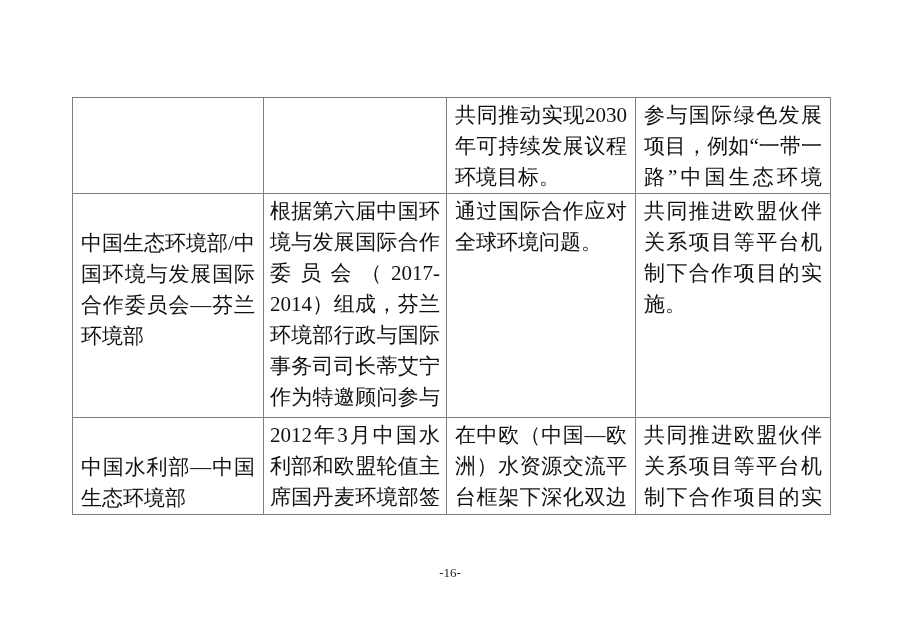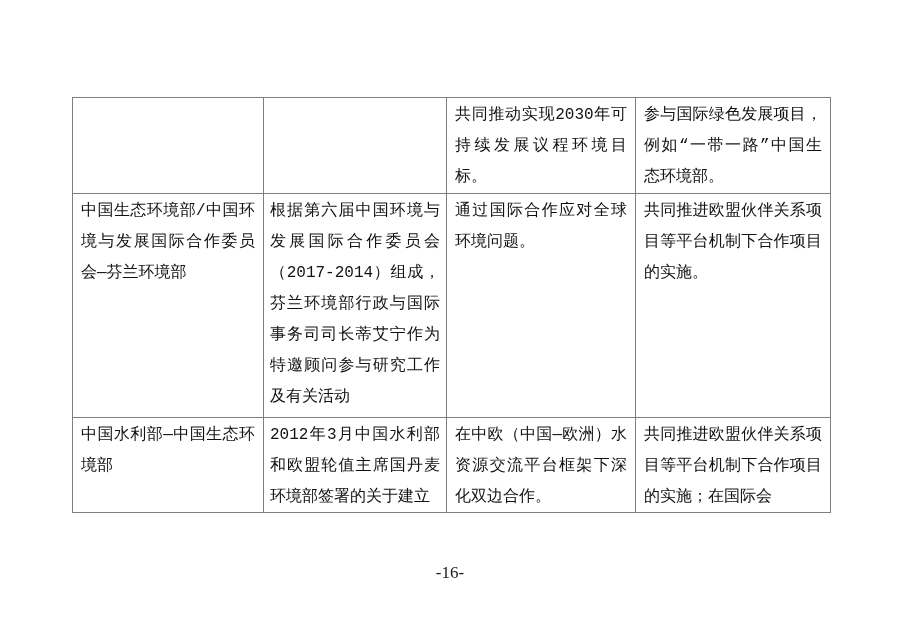--- a/index.html
+++ b/index.html
@@ -22,48 +22,47 @@
     width: 758px;
     border-collapse: collapse;
     table-layout: fixed;
   }
   .doc-table td {
     border: 1px solid #7e7e7e;
     vertical-align: top;
     padding: 0;
   }
   .ci {
-    font-size: 16px;
+    font-size: 21px;
     line-height: 31px;
     text-align: justify;
     text-justify: inter-character;
     overflow: hidden;
     padding-top: 2px;
     word-break: normal;
     overflow-wrap: break-word;
-    font-family: Liberation Mono, monospace;
   }
   
-  .col1 .ci { padding-left: 8px; padding-right: 8px; }
+  .col1 .ci { padding-left: 8px; padding-right: 8px; margin-top: 32px; }
   .col2 .ci { padding-left: 6px; padding-right: 6px; }
   .col3 .ci { padding-left: 8px; padding-right: 8px; }
   .col4 .ci { padding-left: 8px; padding-right: 8px; }
   tr.row-a { height: 95px; }
   tr.row-b { height: 224px; }
   tr.row-c { height: 94px; }
   tr.row-a .ci { max-height: 93px; }
   tr.row-b .ci { max-height: 220px; }
   tr.row-c .ci { max-height: 92px; }
   .page-number {
     position: absolute;
     left: 0;
     top: 562px;
     width: 900px;
     text-align: center;
-    font-size: 17px;
+    font-size: 13px;
     line-height: 22px;
     color: #1a1a1a;
   }
 </style>
 </head>
 <body>
 
 <table class="doc-table">
   <colgroup>
     <col style="width:191px">

